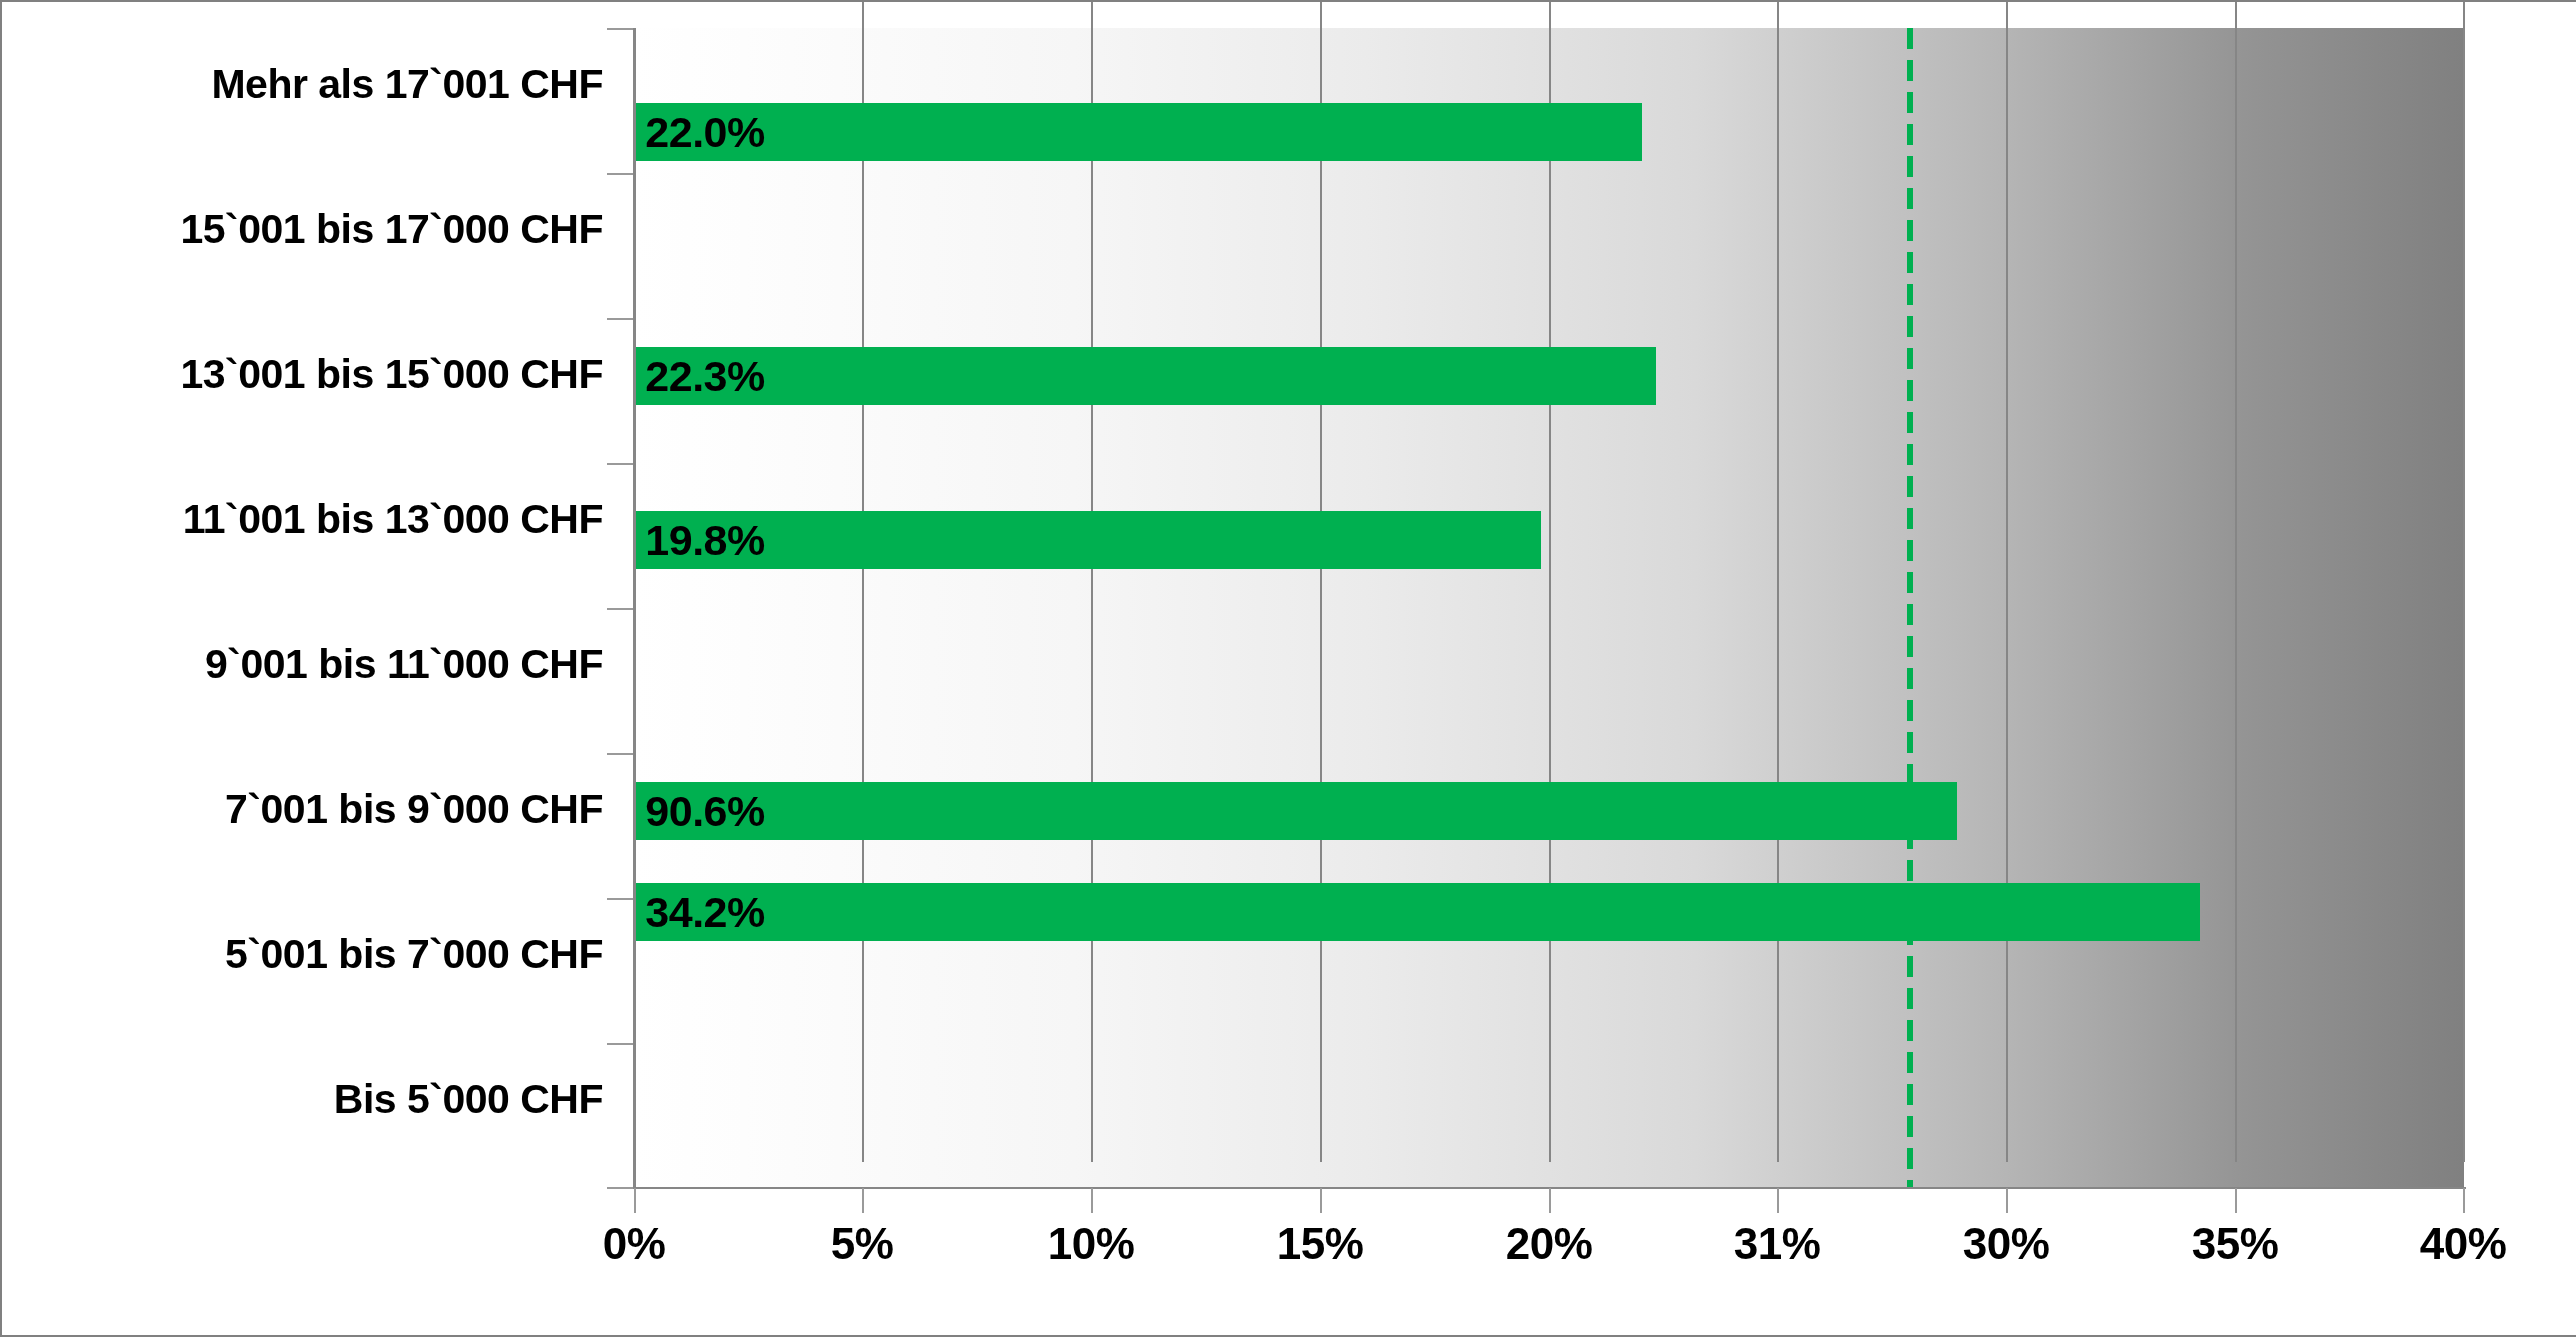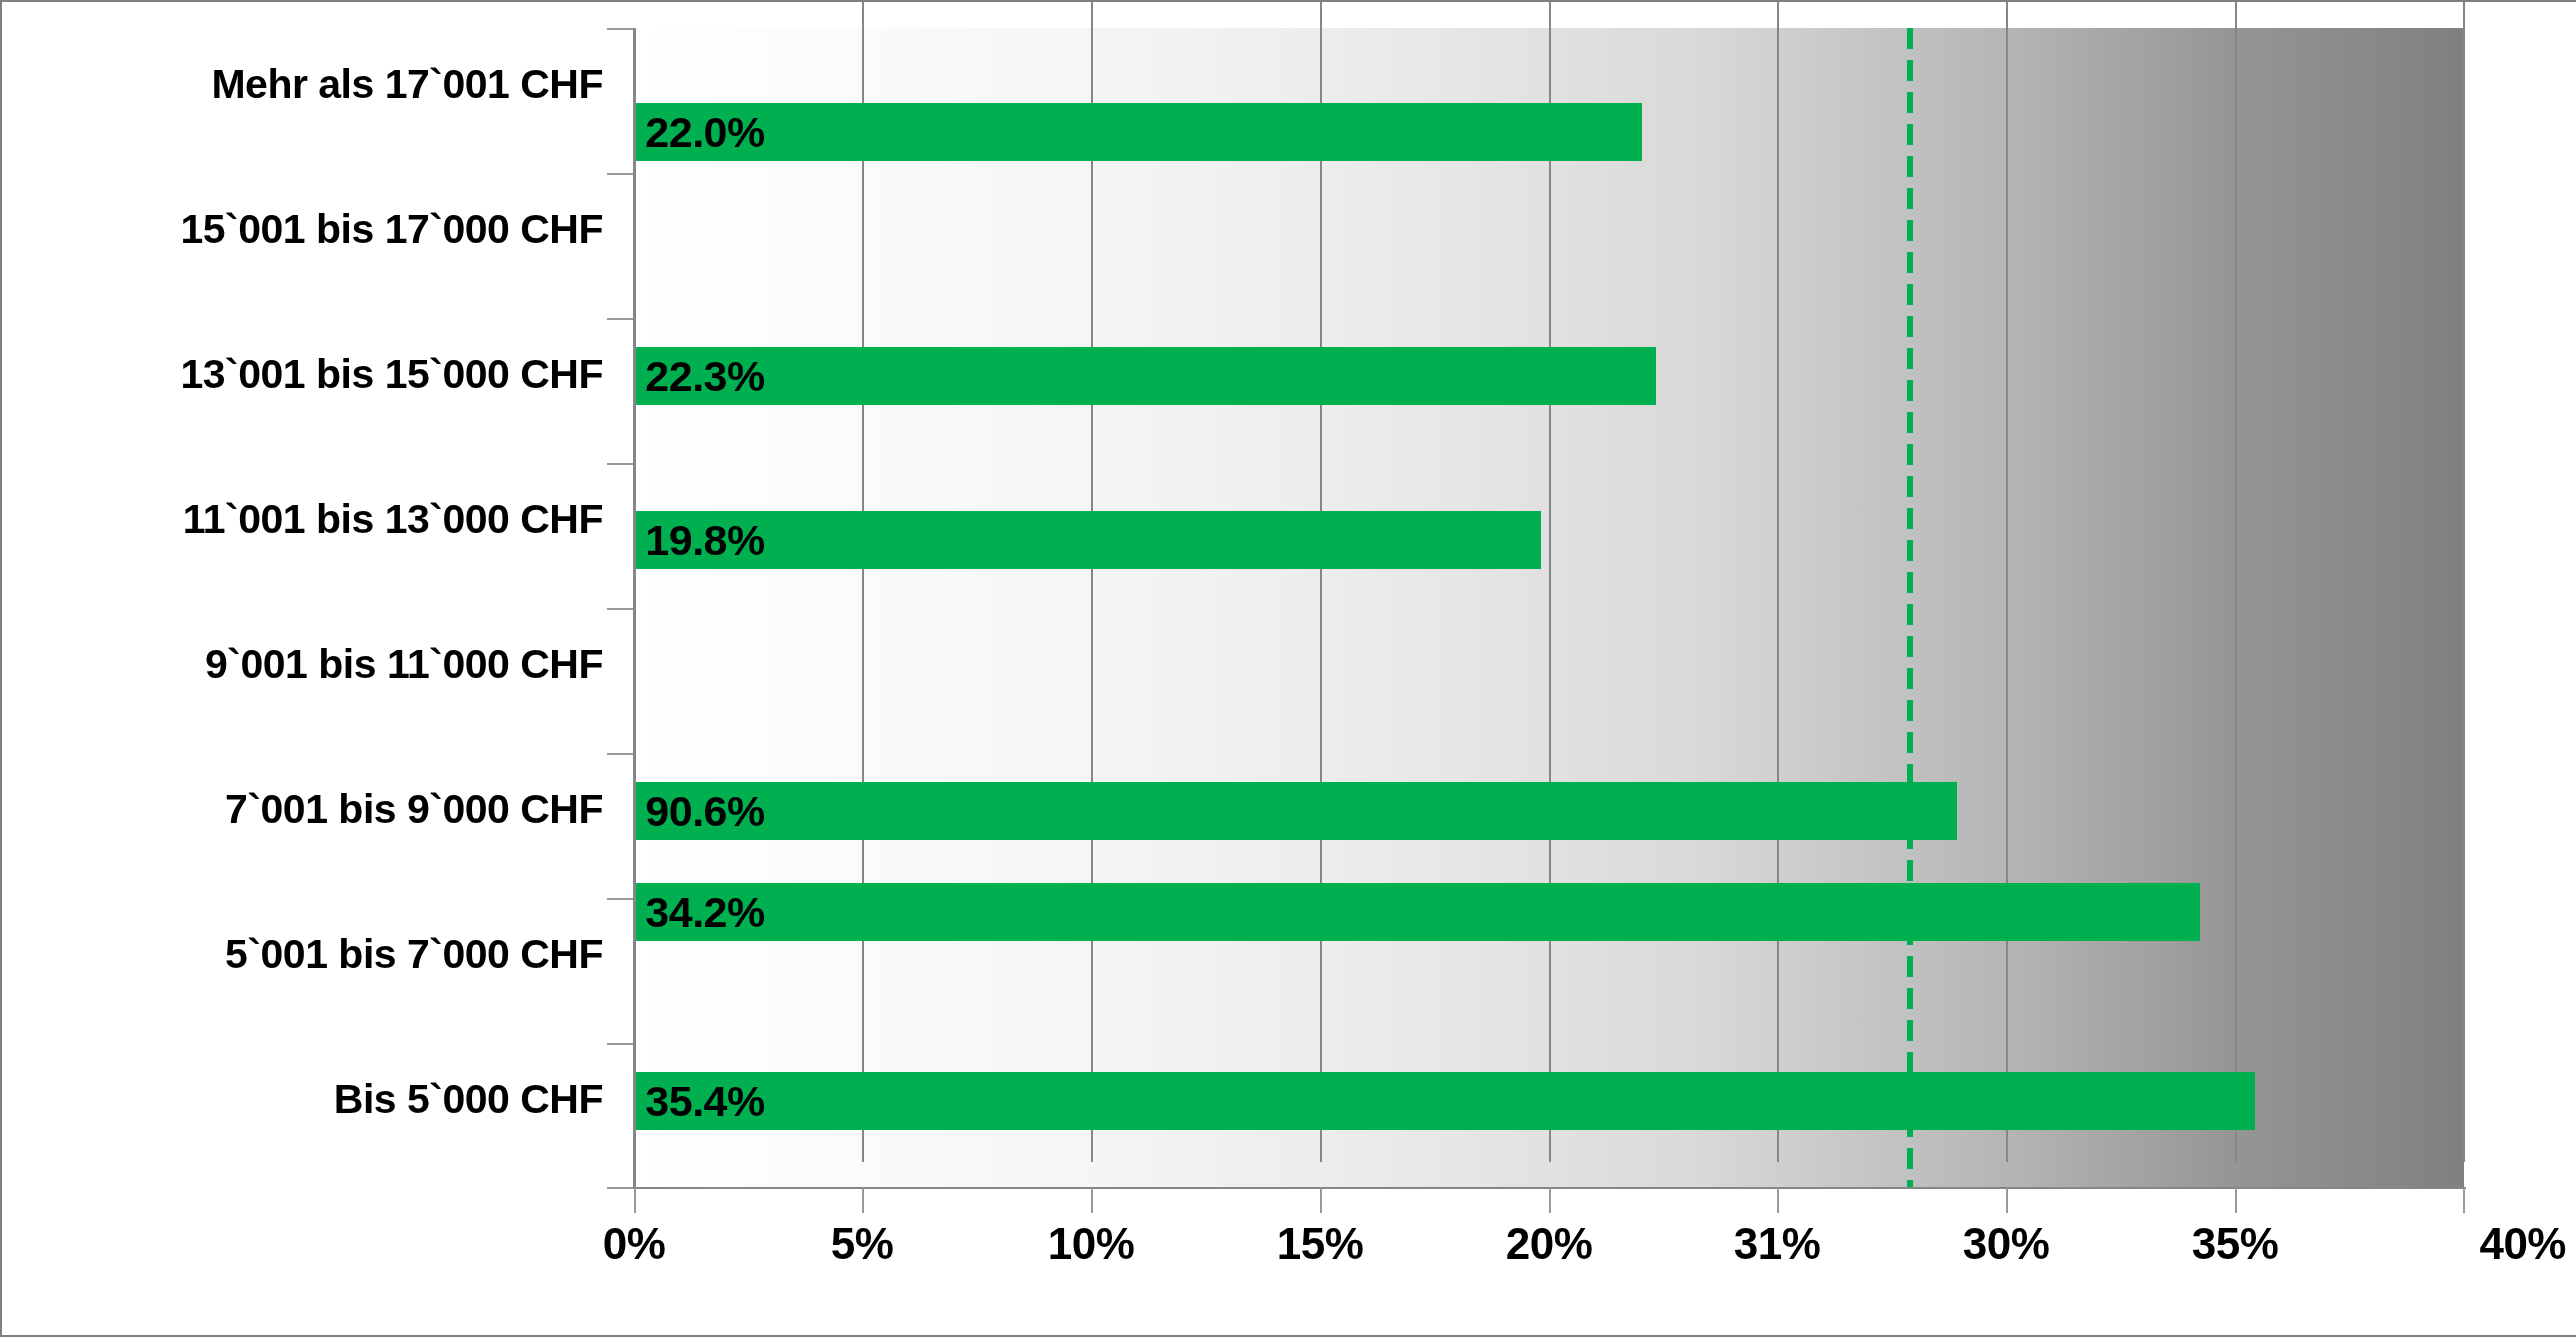--- a/index.html
+++ b/index.html
@@ -162,23 +162,20 @@
   </div>
   <div class="bar" style="top:509px; width:906px;">
     <span class="bar-label">19.8%</span>
   </div>
   <div class="bar" style="top:780px; width:1322px;">
     <span class="bar-label">90.6%</span>
   </div>
   <div class="bar" style="top:881px; width:1565px;">
     <span class="bar-label">34.2%</span>
   </div>
-  <div class="bar" style="top:1070px; width:1620px;">
-    <span class="bar-label">35.4%</span>
-  </div>
 
   <div id="average-line" style="left:1905px;"></div>
 
   <div id="y-axis-line"></div>
   <div id="x-axis-line"></div>
 
   <div class="y-tick" style="top:26px;"></div>
   <div class="y-tick" style="top:171px;"></div>
   <div class="y-tick" style="top:316px;"></div>
   <div class="y-tick" style="top:461px;"></div>
@@ -208,16 +205,16 @@
   <div class="cat-label" style="top:1077px;">Bis 5`000 CHF</div>
 
   <div class="x-label" style="left:632px;">0%</div>
   <div class="x-label" style="left:860px;">5%</div>
   <div class="x-label" style="left:1089px;">10%</div>
   <div class="x-label" style="left:1318px;">15%</div>
   <div class="x-label" style="left:1547px;">20%</div>
   <div class="x-label" style="left:1775px;">31%</div>
   <div class="x-label" style="left:2004px;">30%</div>
   <div class="x-label" style="left:2233px;">35%</div>
-  <div class="x-label" style="left:2461px;text-align:right;">40%</div>
+  <div class="x-label" style="left:2461px;">40%</div>
 
 </div>
 
 
 </body></html>

